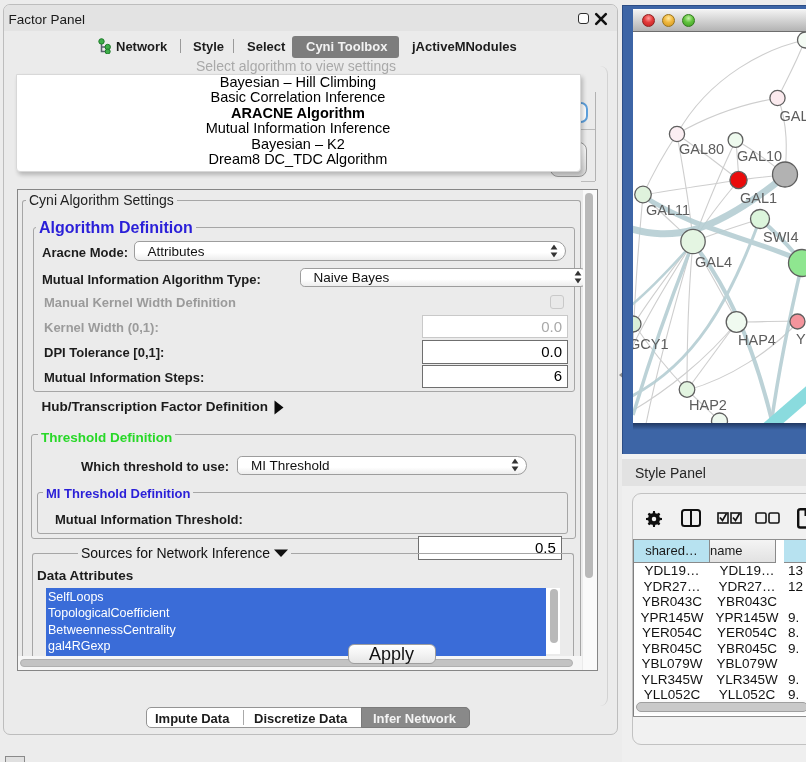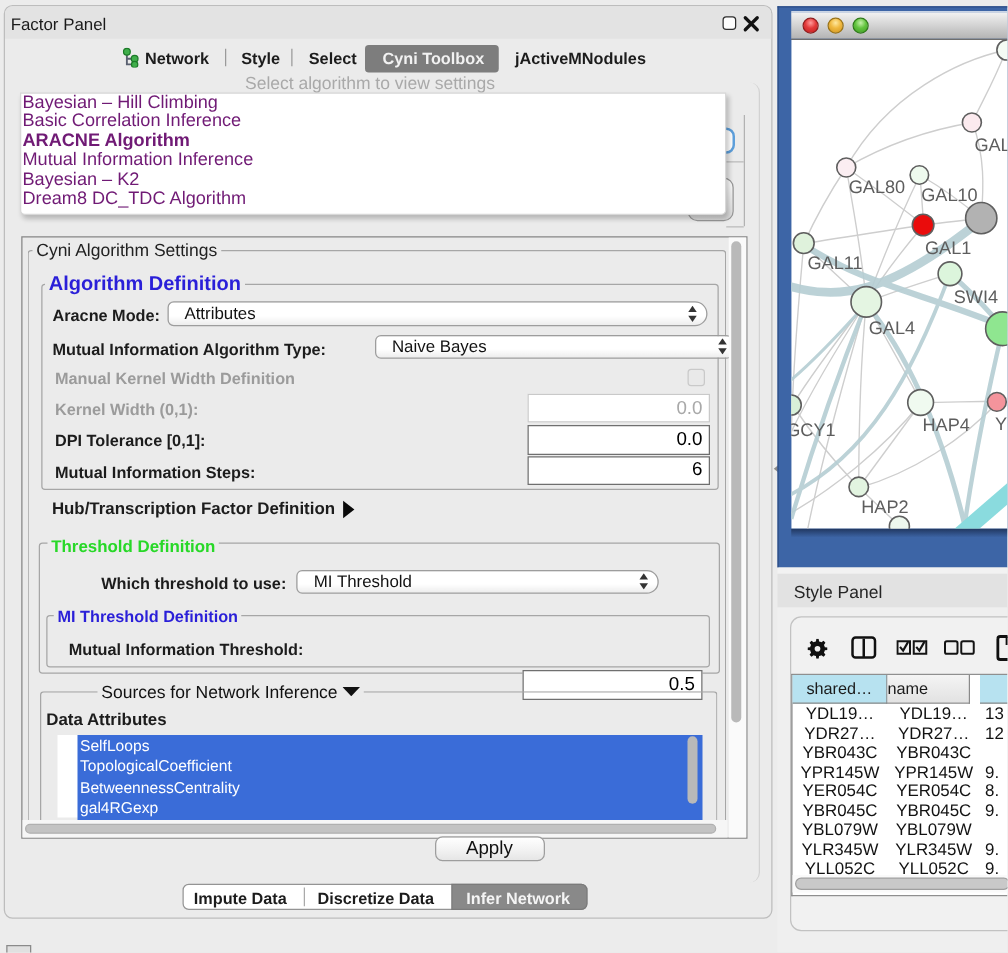--- a/index.html
+++ b/index.html
@@ -45,21 +45,21 @@
 
 <div class="abs" style="left:196px;top:58px;font-size:14px;color:#a9a9a9;">Select algorithm to view settings</div>
 
 <div class="abs" style="left:594.5px;top:92px;width:1px;height:89px;background:#b2b2b2;"></div>
 <div class="abs" style="left:581px;top:129px;width:14px;height:1px;background:#bbb;"></div>
 <div class="abs" style="left:581px;top:180.5px;width:14px;height:1px;background:#bbb;"></div>
 <div class="abs" style="left:560px;top:102px;width:27.5px;height:20.5px;border:2.5px solid #5d9fdb;border-radius:7px;background:#fff;box-sizing:border-box;"></div>
 <div class="abs" style="left:550px;top:141.5px;width:37px;height:35.5px;border:1.5px solid #989898;border-radius:8px;background:linear-gradient(#fff,#d8d8d8);box-sizing:border-box;"></div>
 
 <div class="abs" style="left:16px;top:74px;width:565px;height:98px;background:#fff;border:1px solid #d8d8d8;border-radius:0 0 4px 4px;box-shadow:2px 3px 4px rgba(0,0,0,0.22);box-sizing:border-box;"></div>
-<div class="abs" style="left:18px;top:74.6px;width:560px;font-size:14.5px;color:#701a75;line-height:15.56px;">
+<div class="abs" style="left:18px;top:74.6px;width:560px;font-size:14.5px;color:#000000;line-height:15.56px;text-align:center;">
 Bayesian – Hill Climbing<br>
 Basic Correlation Inference<br>
 <span class="b">ARACNE Algorithm</span><br>
 Mutual Information Inference<br>
 Bayesian – K2<br>
 Dream8 DC_TDC Algorithm
 </div>
 
 <div class="abs" style="left:599px;top:66px;width:9px;height:640px;border-right:1.5px solid #d2d2d2;border-radius:0 8px 8px 0;box-sizing:border-box;"></div>
 
@@ -123,30 +123,30 @@
 <div class="abs lbl" style="left:55px;top:511.5px;">Mutual Information Threshold:</div>
 <div class="fld" style="left:418.4px;top:505.5px;width:143.5px;height:24px;border:1.5px solid #6f6f6f;color:#000;line-height:22px;padding-right:5px;margin-top:30px;">0.5</div>
 
 <div class="grp" style="left:32px;top:553.4px;width:541.5px;height:116px;border-bottom:none;"></div>
 <div class="gl" style="left:42px;top:553.4px;color:#111;font-size:14px;margin-left:36px;">Sources for Network Inference <svg width="14" height="8" viewBox="0 0 14 8" style="vertical-align:1px;">
       <path d="M0 0.5 L14 0.5 L7 8 Z" fill="#111"></path>
     </svg></div>
 <div class="abs lbl" style="left:37px;top:567.5px;font-size:13.5px;">Data Attributes</div>
 
 <div class="abs" style="left:45.5px;top:588px;width:514.5px;height:66px;background:#fff;"></div>
-<div class="abs" style="left:45.5px;top:588px;width:500.5px;height:75px;background:#3a6cd8;color:#fff;font-size:12.5px;line-height:16.6px;padding-left:2.5px;padding-top:0.5px;box-sizing:border-box;margin-left:16px;">SelfLoops<br>TopologicalCoefficient<br>BetweennessCentrality<br>gal4RGexp</div>
+<div class="abs" style="left:45.5px;top:588px;width:500.5px;height:75px;background:#3a6cd8;color:#fff;font-size:12.5px;line-height:16.6px;padding-left:2.5px;padding-top:0.5px;box-sizing:border-box;">SelfLoops<br>TopologicalCoefficient<br>BetweennessCentrality<br>gal4RGexp</div>
 <div class="abs" style="left:550px;top:589px;width:7.5px;height:54px;background:#b9b9b9;border-radius:4px;"></div>
 
 <div class="abs" style="left:18px;top:655.5px;width:564px;height:14px;background:#f6f6f6;"></div>
 <div class="abs" style="left:20px;top:658.5px;width:552.5px;height:8px;background:#c3c3c3;border:1px solid #b0b0b0;border-radius:4px;box-sizing:border-box;"></div>
 
 <div class="abs" style="left:582.5px;top:190px;width:14.5px;height:480px;background:#fafafa;"></div>
 <div class="abs" style="left:585px;top:192.5px;width:8px;height:385px;background:#b9b9b9;border-radius:4px;"></div>
 
-<div class="abs" style="left:347.5px;top:669px;width:88px;height:19.5px;background:linear-gradient(#ffffff,#f2f2f2 55%,#e6e6e6);border:1px solid #9e9e9e;border-radius:6px;box-sizing:border-box;text-align:center;font-size:15px;line-height:18px;color:#111;">Apply</div>
+<div class="abs" style="left:347.5px;top:644px;width:88px;height:19.5px;background:linear-gradient(#ffffff,#f2f2f2 55%,#e6e6e6);border:1px solid #9e9e9e;border-radius:6px;box-sizing:border-box;text-align:center;font-size:18px;line-height:18px;color:#111;">Apply</div>
 
 <div class="abs" style="left:146px;top:707px;width:324px;height:21px;background:#fff;border:1px solid #949494;border-radius:5px;box-sizing:border-box;"></div>
 <div class="abs" style="left:360.5px;top:707px;width:109.5px;height:21px;background:#898989;border:1px solid #7b7b7b;border-radius:0 5px 5px 0;box-sizing:border-box;"></div>
 <div class="abs" style="left:243px;top:710px;width:1px;height:15px;background:#aaa;"></div>
 <div class="abs lbl" style="left:155px;top:711px;">Impute Data</div>
 <div class="abs lbl" style="left:254px;top:711px;">Discretize Data</div>
 <div class="abs lbl" style="left:373px;top:711px;color:#f4f4f4;">Infer Network</div>
 
 <div class="abs" style="left:5px;top:756px;width:20px;height:10px;border:1.5px solid #8a8a8a;background:#e0e0e0;box-sizing:border-box;"></div>
 

